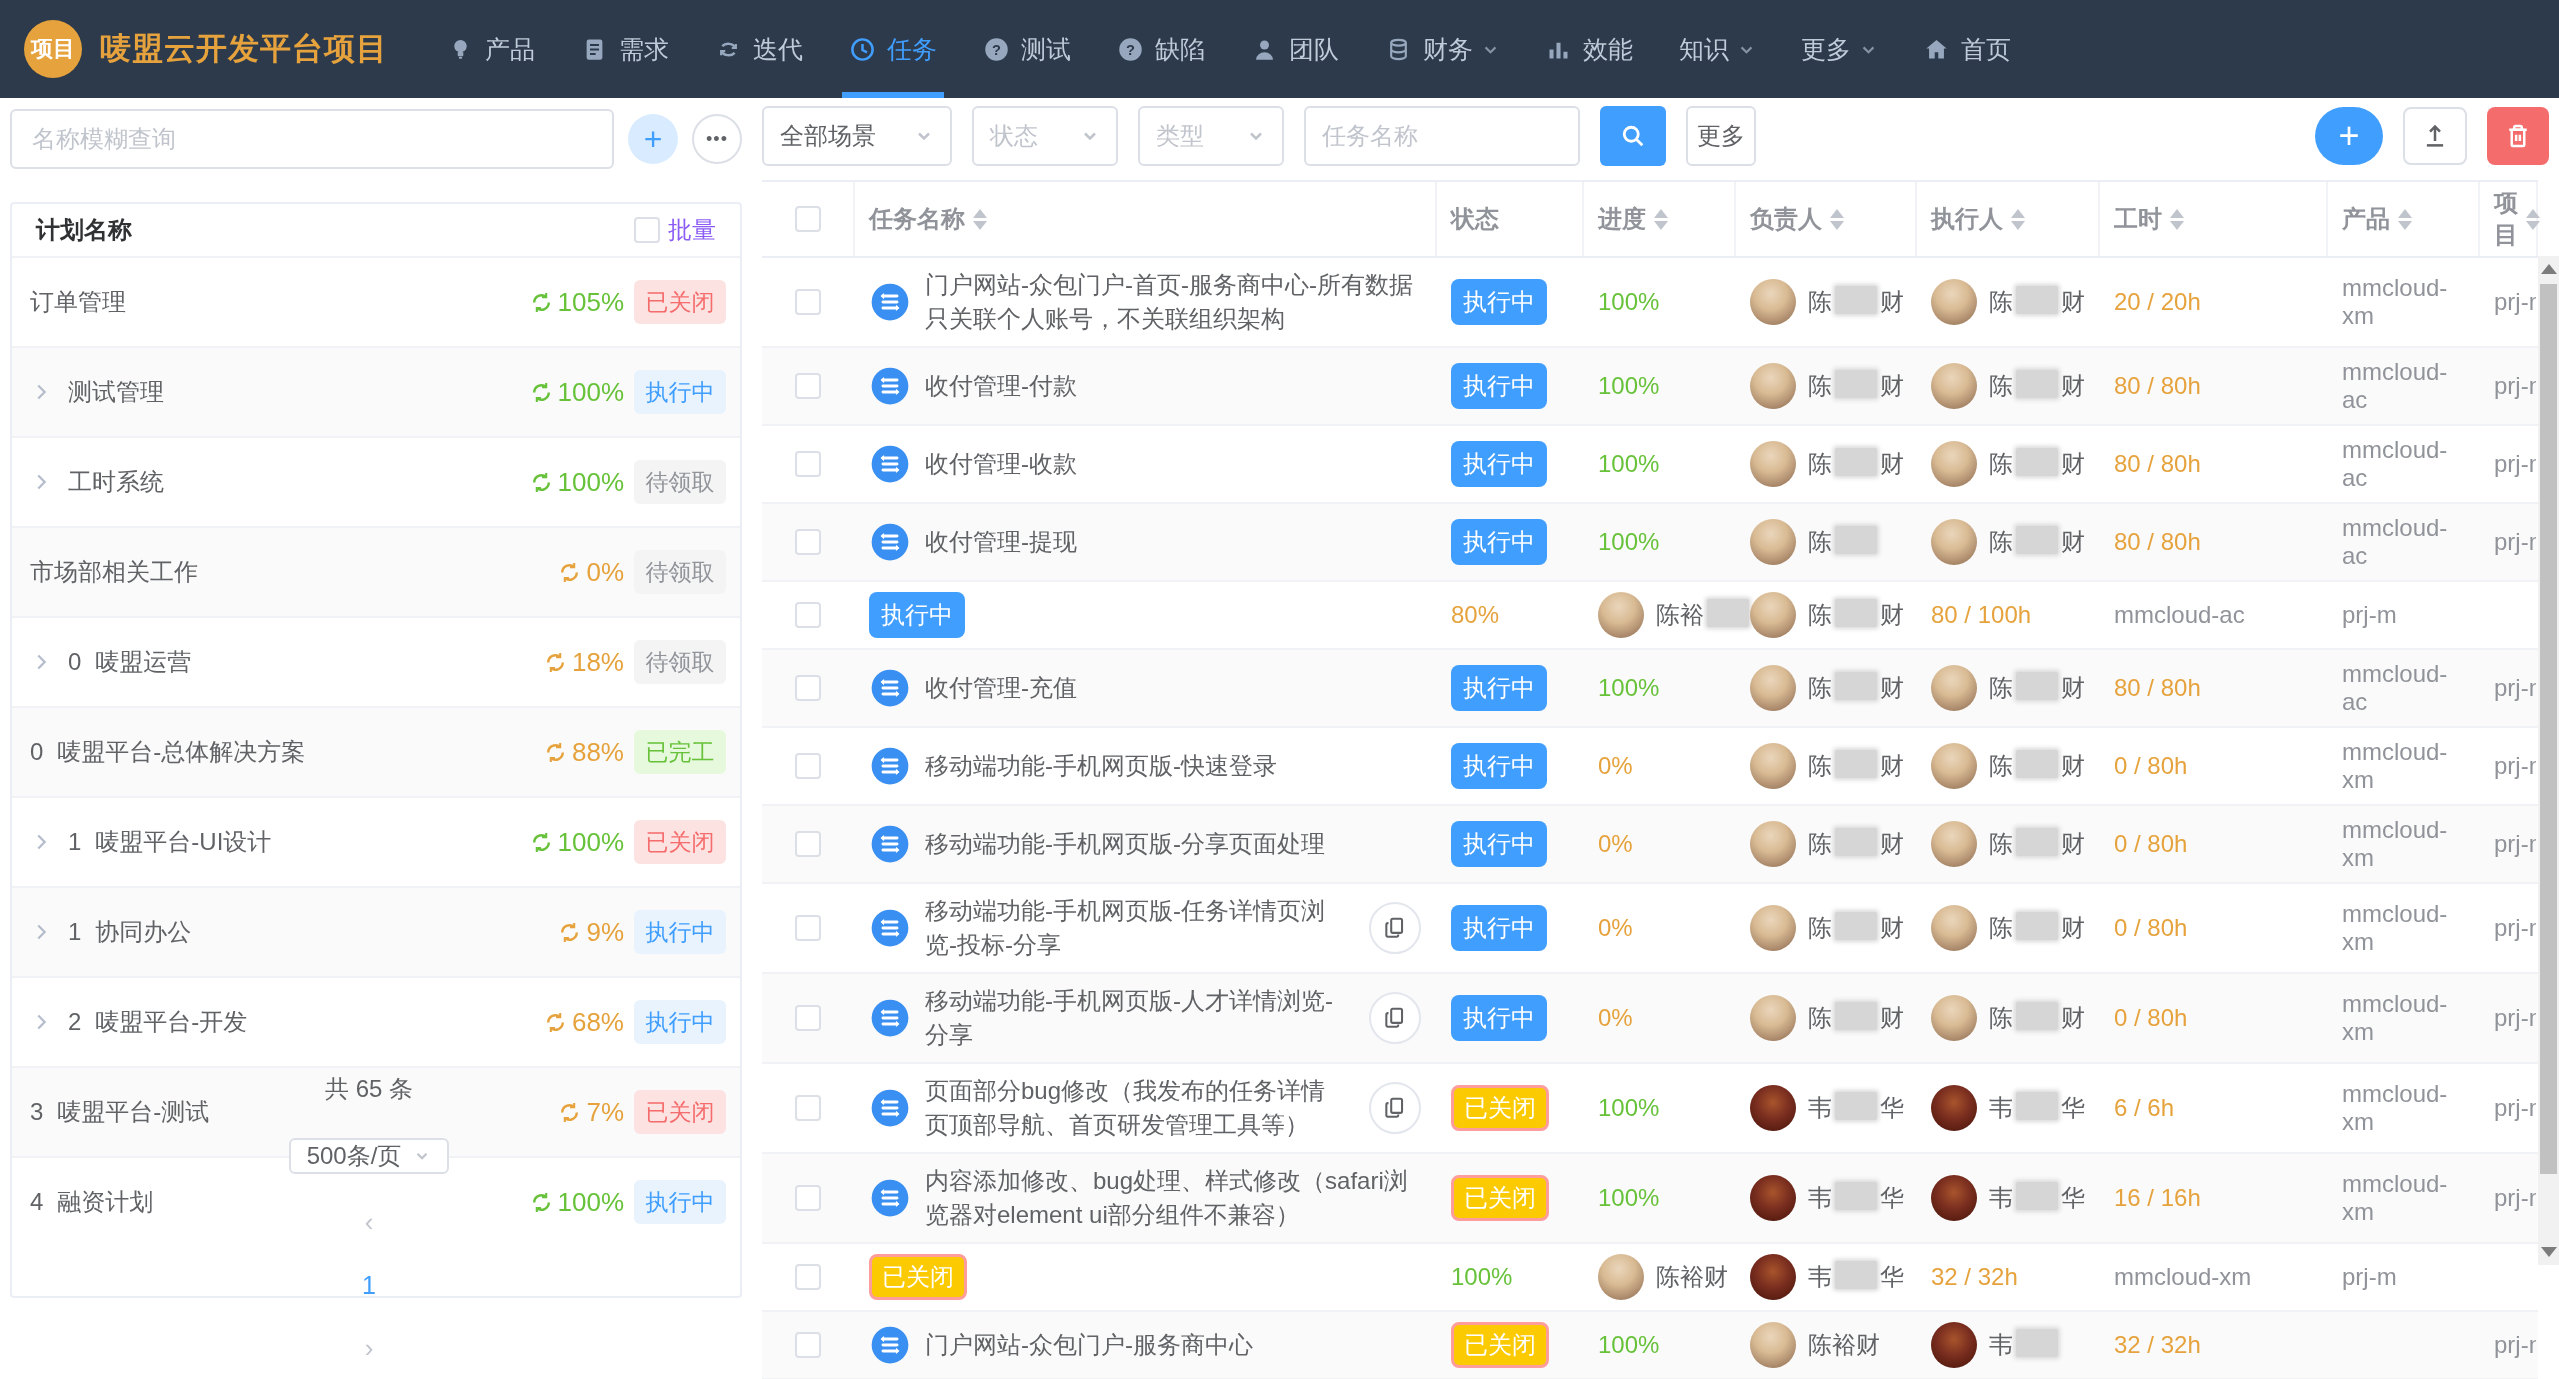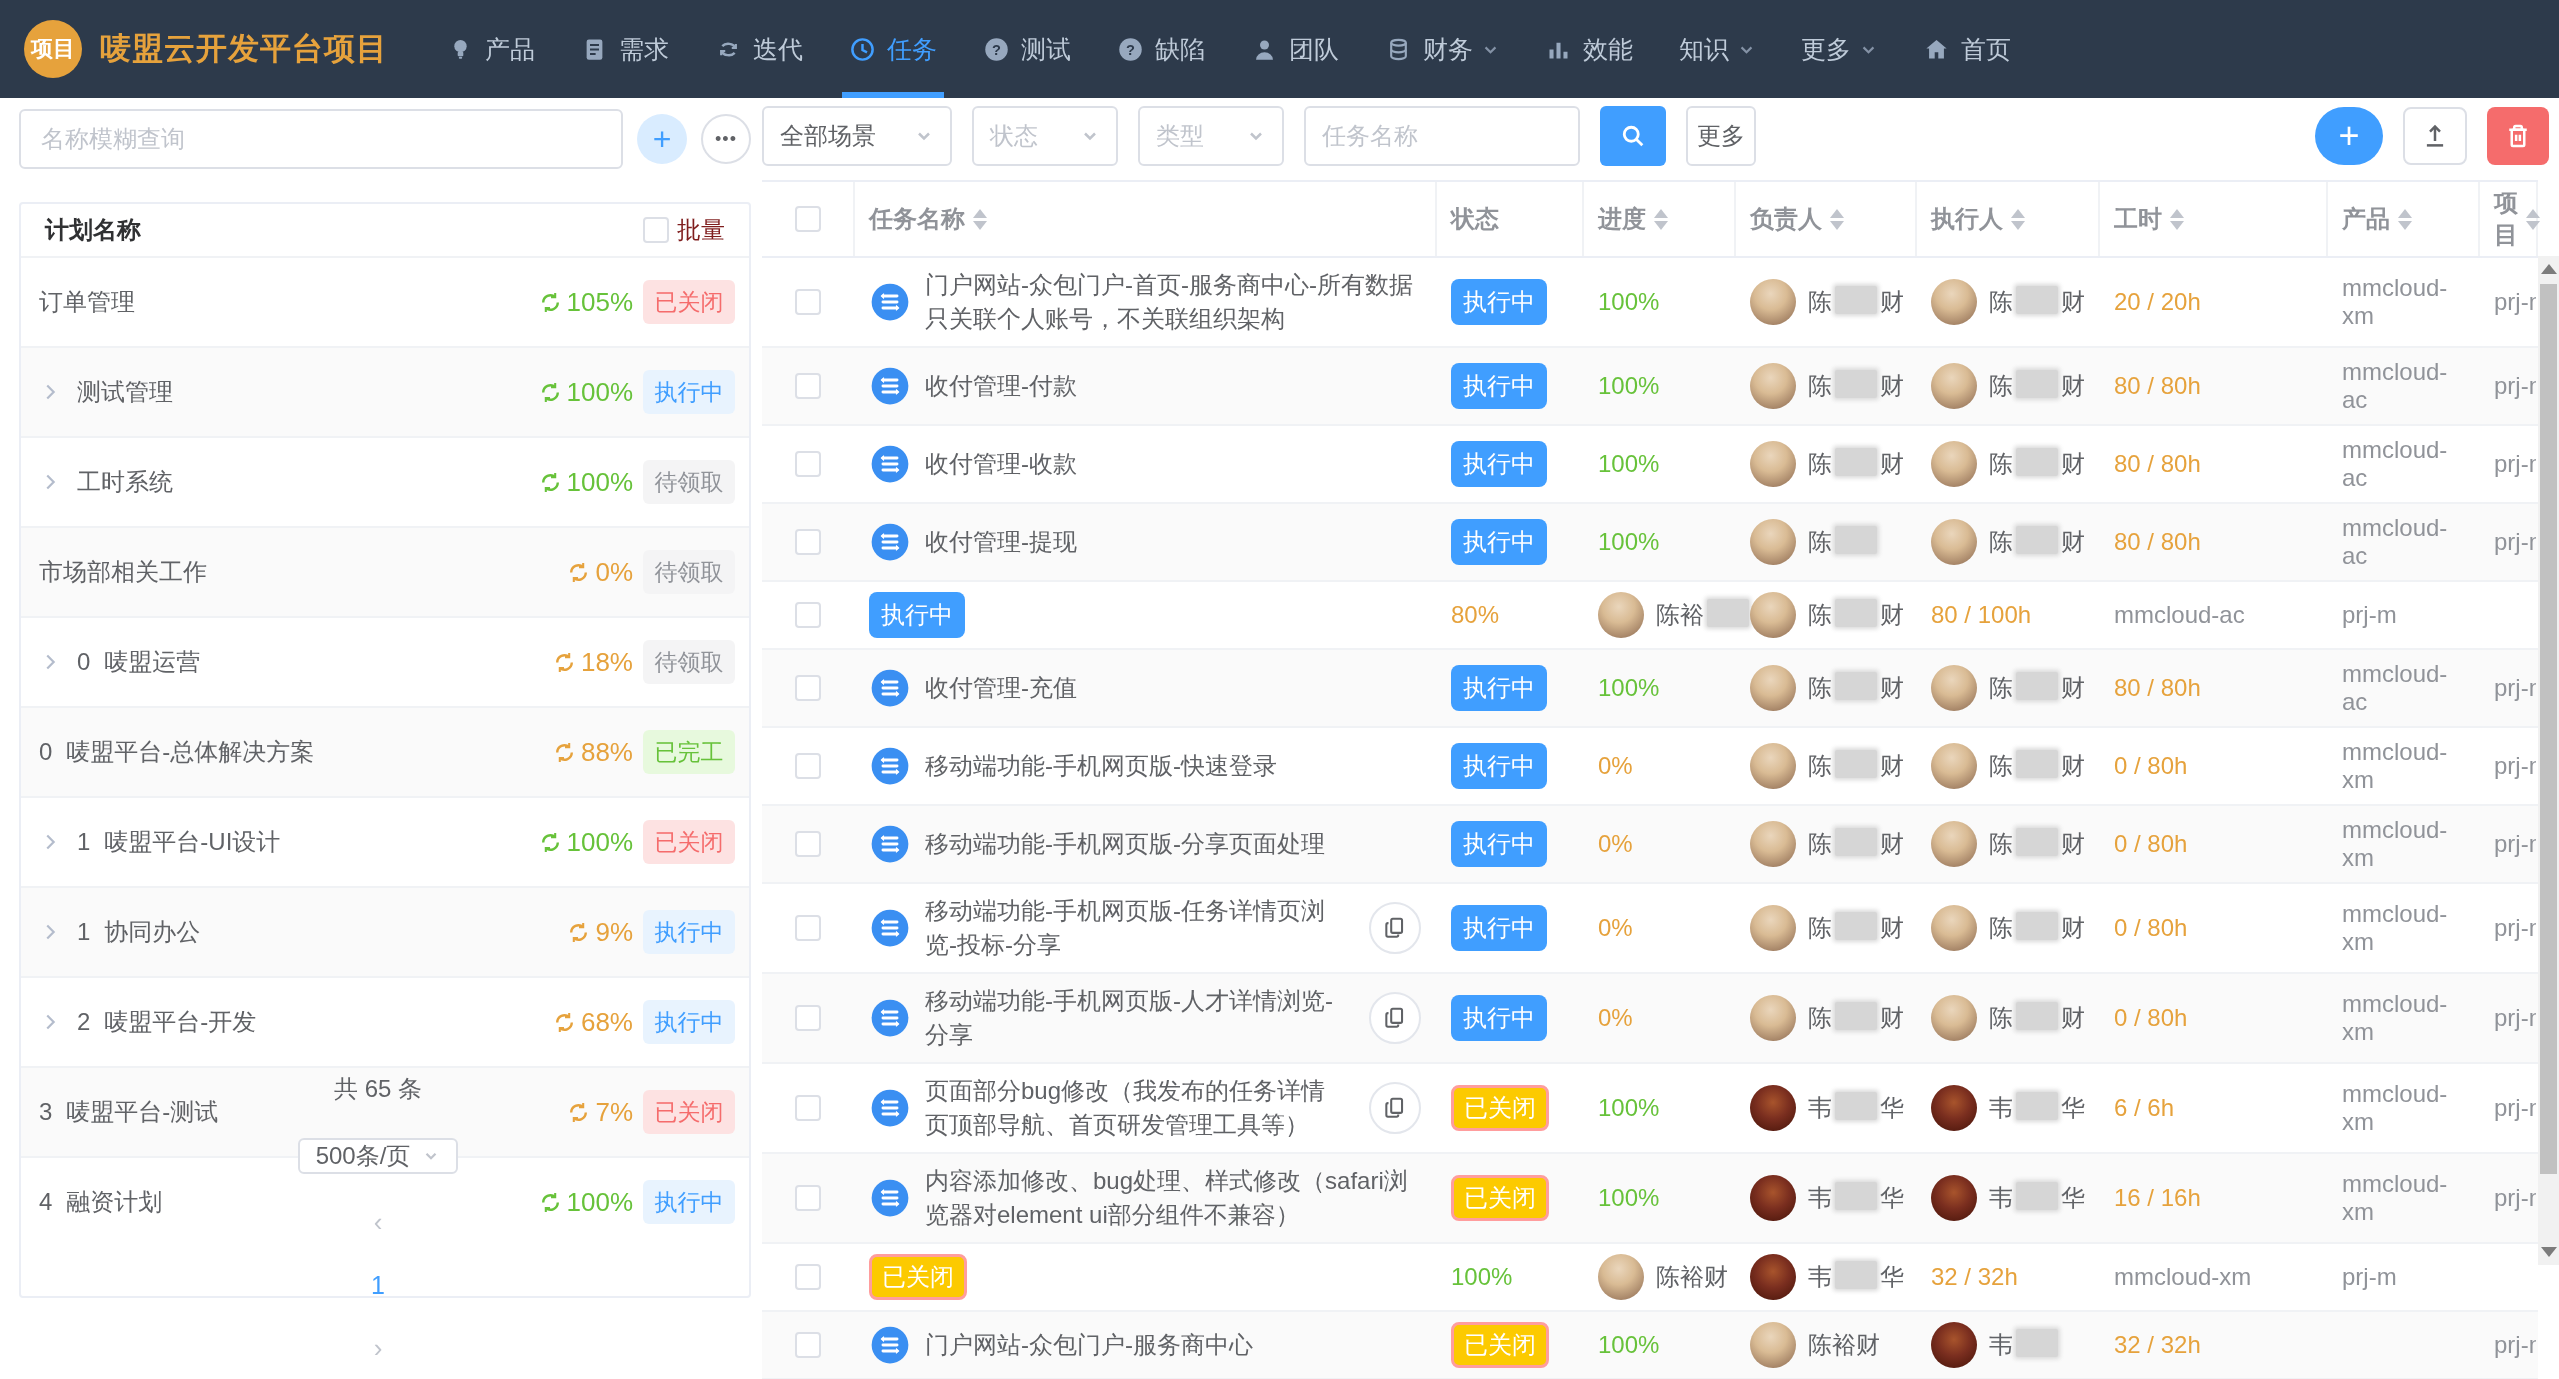--- a/index.html
+++ b/index.html
@@ -16,38 +16,38 @@
   .nav-item { display:flex; align-items:center; gap:11px; padding:0 23px; height:100%;
     color:#bfcbd9; font-size:25px; cursor:pointer; position:relative; white-space:nowrap; }
   .nav-item .nicon { color:#97a8be; }
   .nav-item.active { color:#409eff; }
   .nav-item.active .nicon { color:#409eff; }
   .nav-item.active::after { content:""; position:absolute; left:16px; right:16px; bottom:0; height:6px; background:#409eff; }
   .caret { color:#8492a6; margin-left:-2px; }
 
   
   .content { position:relative; width:2559px; height:1281px; }
-  .left-panel { position:absolute; left:19px; top:0; width:732px; }
+  .left-panel { position:absolute; left:10px; top:0; width:732px; }
   .right-panel { position:absolute; left:762px; top:0; width:1797px; }
 
   
   .search-row { display:flex; align-items:center; gap:14px; margin-top:10px; height:62px; }
   .plan-search { flex:1; height:60px; border:2px solid #dcdfe6; border-radius:6px;
     display:flex; align-items:center; padding:0 20px; color:#c0c4cc; font-size:24px; background:#fff; }
   .round-btn { width:50px; height:50px; border-radius:50%; display:flex; align-items:center;
     justify-content:center; cursor:pointer; flex:0 0 auto; }
   .round-btn.plus { background:#d9ecff; color:#409eff; font-size:32px; }
   .round-btn.dots { background:#fff; border:2px solid #dcdfe6; color:#606266; font-size:18px; letter-spacing:1px; }
 
   .plan-card { margin-top:32px; border:2px solid #ebeef5; border-radius:4px; height:1096px;
     background:#fff; overflow:hidden; }
   .plan-header { height:52px; display:flex; align-items:center; padding:0 24px; }
   .plan-title { font-size:24px; font-weight:bold; color:#303133; }
   .plan-header .spacer { flex:1; }
-  .batch-label { color:#7f1d1d; font-size:24px; margin-left:8px; }
+  .batch-label { color:#8b5cf6; font-size:24px; margin-left:8px; }
   .checkbox { width:26px; height:26px; border:2px solid #dcdfe6; border-radius:4px; background:#fff; cursor:pointer; flex:0 0 auto; }
 
   .plan-row { height:90px; display:flex; align-items:center; padding:0 14px 0 18px;
     border-top:2px solid #f0f2f5; font-size:24px; color:#606266; cursor:pointer; }
   .plan-row.stripe { background:#fafafa; }
   .plan-row .chev { color:#b4bccc; margin-right:16px; flex:0 0 auto; }
   .plan-row .pprefix { margin-right:14px; }
   .plan-row .pname { white-space:nowrap; overflow:hidden; text-overflow:ellipsis; }
   .plan-row .spacer { flex:1; }
   .pct { display:flex; align-items:center; gap:4px; font-size:26px; margin-right:10px; }

